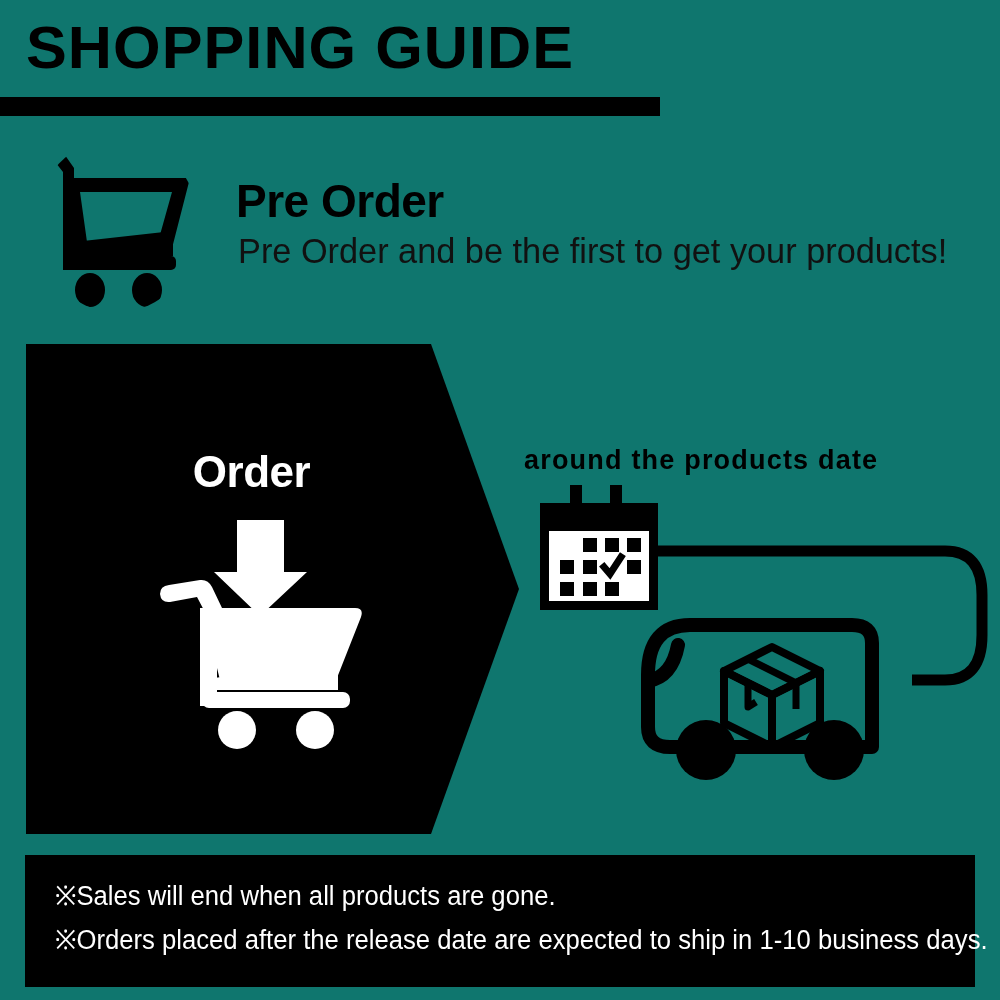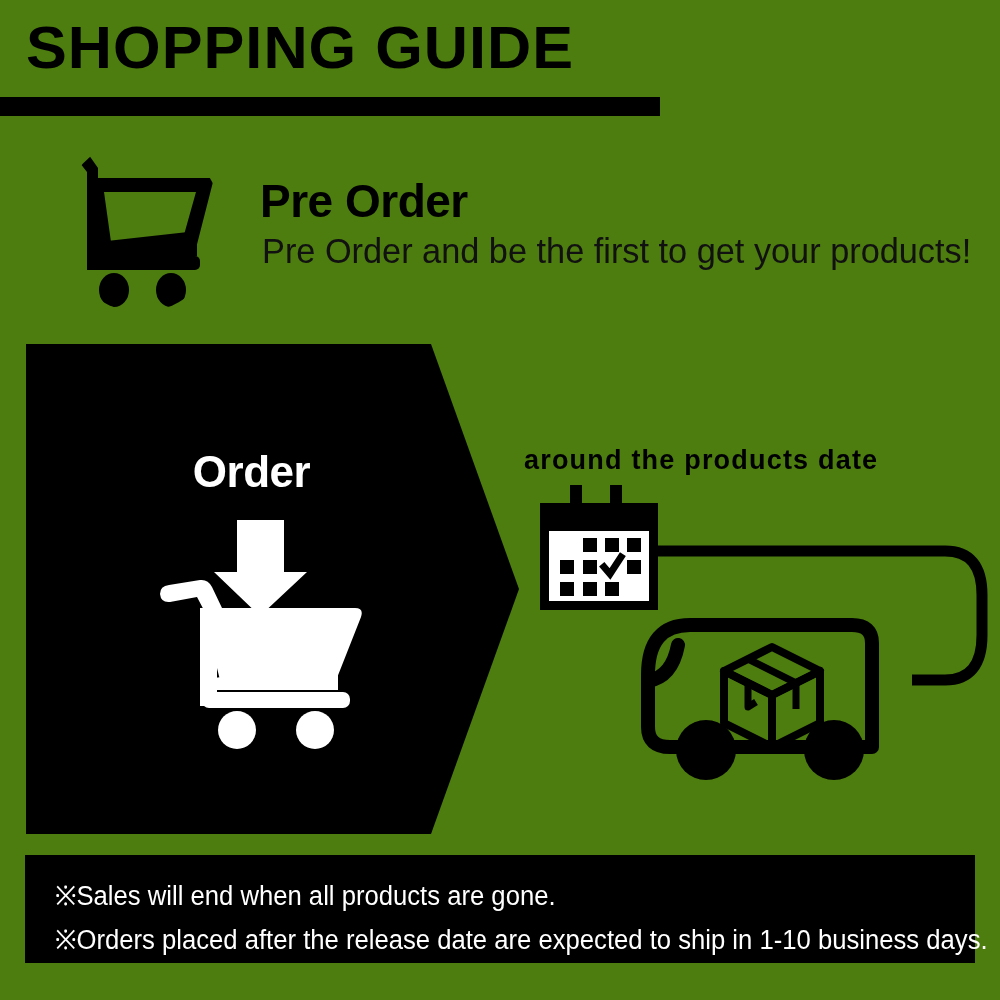--- a/index.html
+++ b/index.html
@@ -7,21 +7,21 @@
     padding: 0;
     background: #ffffff;
   }
   body {
     font-family: "Liberation Sans", sans-serif;
   }
   .page {
     position: relative;
     width: 1000px;
     height: 1000px;
-    background: #4d7c0f;
+    background: #0f766e;
     overflow: hidden;
   }
 
   
   .header-title {
     position: absolute;
     left: 26px;
     top: 18px;
     font-family: "Liberation Sans", sans-serif;
     font-weight: bold;
@@ -42,21 +42,20 @@
     background: #000000;
   }
 
   
   .preorder-row {
     position: absolute;
     left: 0;
     top: 130px;
     width: 932px;
     height: 190px;
-    margin-left: 24px;
   }
   .cart-circle-icon {
     position: absolute;
     left: 30px;
     top: 8px;
     width: 175px;
     height: 175px;
   }
   .preorder-heading {
     position: absolute;
@@ -152,21 +151,21 @@
     width: 470px;
     height: 330px;
   }
 
   
   .notes-box {
     position: absolute;
     left: 25px;
     top: 855px;
     width: 950px;
-    height: 108px;
+    height: 132px;
     background: #000000;
   }
   .note-line {
     position: absolute;
     left: 30px;
     font-family: "Liberation Sans", sans-serif;
     font-weight: normal;
     font-size: 27px;
     color: #ffffff;
     line-height: 1;

